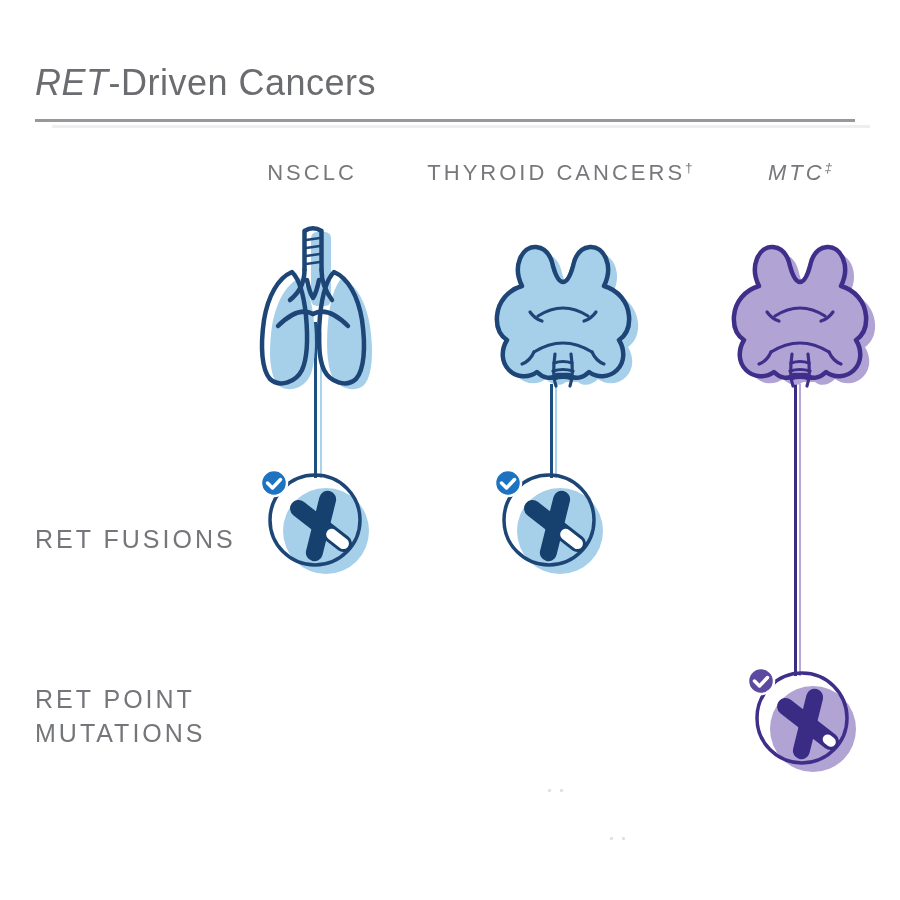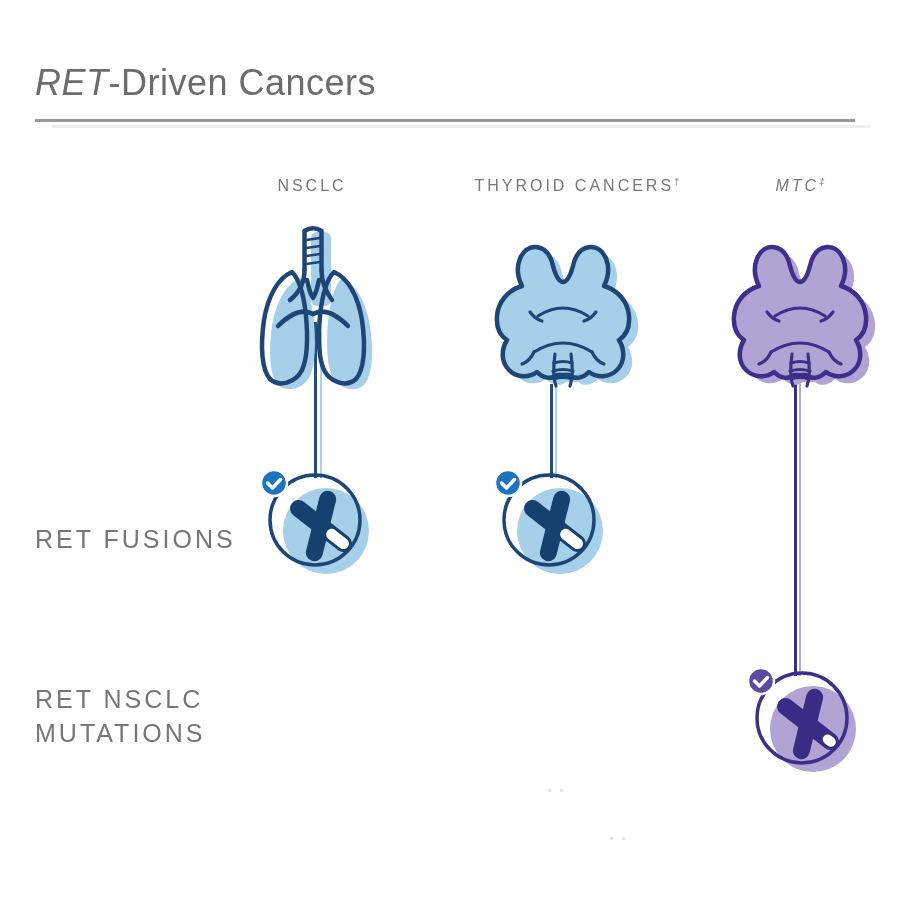--- a/index.html
+++ b/index.html
@@ -14,22 +14,22 @@
   .page-title{
     left:35px;top:62px;
     font-size:36px;font-weight:400;color:#6b6c70;letter-spacing:0.5px;
   }
   .page-title .gene{font-style:italic;}
   .divider-main{left:35px;top:119px;width:820px;height:2.5px;background:#97989c;}
   .divider-faint{left:52px;top:125px;width:818px;height:3px;background:#eeeef0;}
 
   
   .col-header{
-    top:176px;transform:translateX(-50%);
-    font-size:16px;color:#77787c;letter-spacing:3px;white-space:nowrap;
+    top:160px;transform:translateX(-50%);
+    font-size:22px;color:#77787c;letter-spacing:3px;white-space:nowrap;
     font-weight:400;
   }
   .col-header .marker{font-size:62%;vertical-align:super;letter-spacing:0;}
 
   
   .row-label{
     left:35px;font-size:25px;color:#75767a;letter-spacing:3px;
     font-weight:400;line-height:34px;
   }
   #label-fusions{top:522px;}
@@ -62,21 +62,21 @@
 
 <h1 class="abs page-title" style="margin:0;">
   <span class="gene">RET</span><span>-Driven Cancers</span>
 </h1>
 <div class="abs divider-main"></div>
 <div class="abs divider-faint"></div>
 
 <div class="abs col-header" style="left:312px;">
   <span>NSCLC</span><span class="marker"></span>
 </div>
-<div class="abs col-header" style="left:560px;margin-left:17px;">
+<div class="abs col-header" style="left:560px;">
   <span>THYROID CANCERS</span><span class="marker">†</span>
 </div>
 <div class="abs col-header" style="left:800px;font-style:italic;">
   <span>MTC</span><span class="marker">‡</span>
 </div>
 
 <div class="abs conn conn-blue-dark" style="left:314px;top:322px;height:156px;"></div>
 <div class="abs conn light conn-blue-light" style="left:320px;top:332px;height:146px;"></div>
 
 <div class="abs conn conn-blue-dark" style="left:550px;top:384px;height:94px;"></div>
@@ -197,18 +197,18 @@
       <rect x="-5" y="20" width="10" height="14" rx="5" fill="#ffffff"></rect>
     </g>
   </g>
   <g>
     <circle cx="15" cy="19" r="13" fill="var(--badge)" stroke="#ffffff" stroke-width="2.5"></circle>
     <path d="M8.5,19 L13.5,24 L21.5,15.5" fill="none" stroke="#ffffff" stroke-width="3.5" stroke-linecap="round" stroke-linejoin="round"></path>
   </g>
 </svg>
 
 <div id="label-fusions" class="abs row-label">RET FUSIONS</div>
-<div id="label-mutations" class="abs row-label">RET NSCLC MUTATIONS</div>
+<div id="label-mutations" class="abs row-label">RET POINT MUTATIONS</div>
 
 <div class="abs artifact" style="left:548px;top:789px;"></div>
 <div class="abs artifact" style="left:560px;top:789px;"></div>
 <div class="abs artifact" style="left:610px;top:837px;"></div>
 <div class="abs artifact" style="left:622px;top:837px;"></div>
 
 </body></html>

